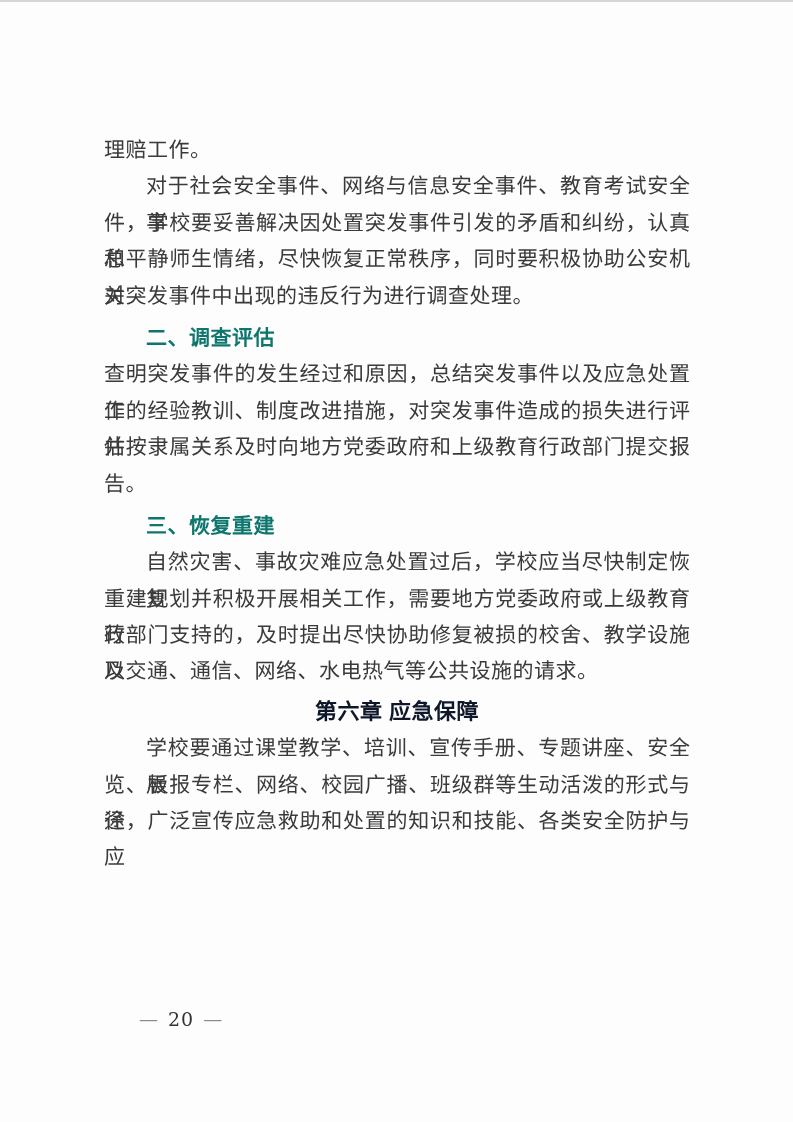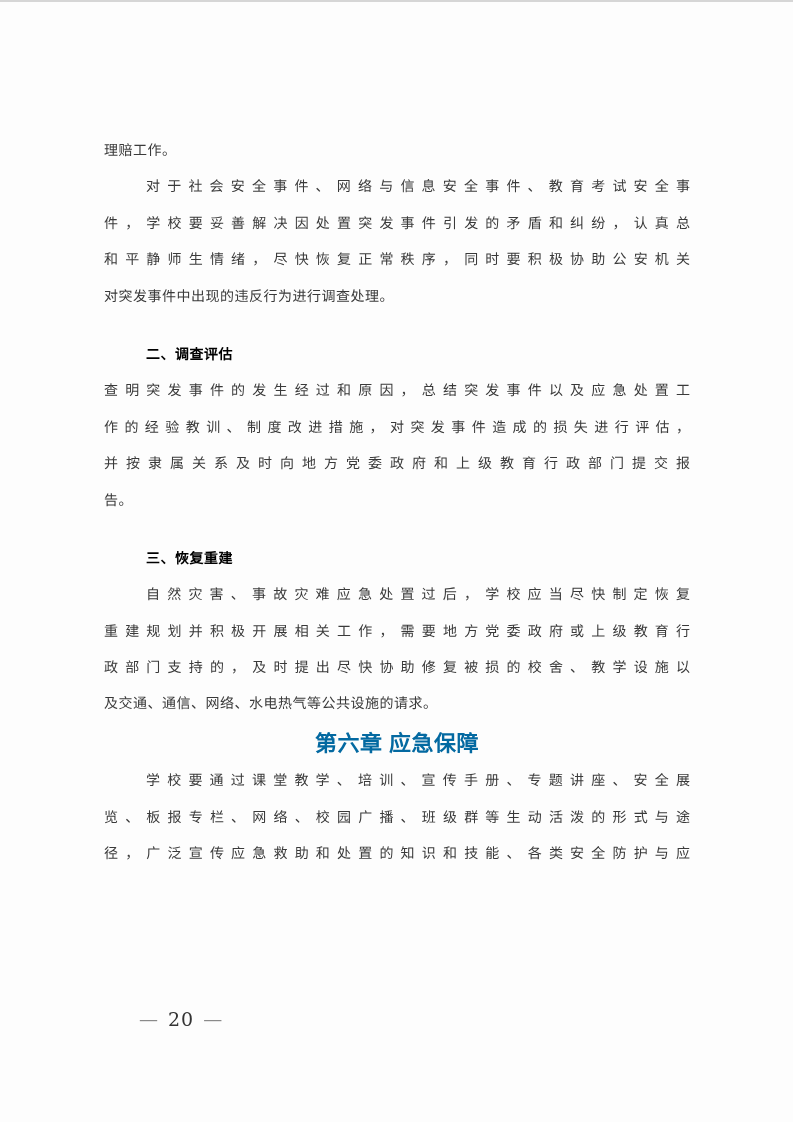--- a/index.html
+++ b/index.html
@@ -23,21 +23,21 @@
     height: 2px;
     background: #d6d6d6;
   }
   .content {
     position: absolute;
     top: 132px;
     left: 104px;
     width: 586px;
   }
   .line {
-    font-size: 14px;
+    font-size: 21px;
     line-height: 36.4px;
     height: 36.4px;
     white-space: nowrap;
     letter-spacing: 0.5px;
   }
   .jline {
     white-space: normal;
     text-align: justify;
     text-align-last: justify;
     text-justify: inter-character;
@@ -46,30 +46,30 @@
   .left {
     text-align: left;
     text-align-last: left;
   }
   .indent {
     padding-left: 42px;
   }
   .heading {
     font-family: "Liberation Sans", sans-serif;
     font-weight: 700;
-    color: #000000;
+    color: #0f766e;
     padding-left: 42px;
-    margin-top: 22px;
+    margin-top: 6px;
     text-align: left;
     text-align-last: left;
   }
   .chapter {
     font-family: "Liberation Sans", sans-serif;
     font-weight: 700;
-    color: #0369a1;
+    color: #0f172a;
     font-size: 22px;
     text-align: center;
     text-align-last: center;
     margin-top: 4px;
   }
   .footer {
     position: absolute;
     top: 1008px;
     left: 130px;
     font-size: 19px;

